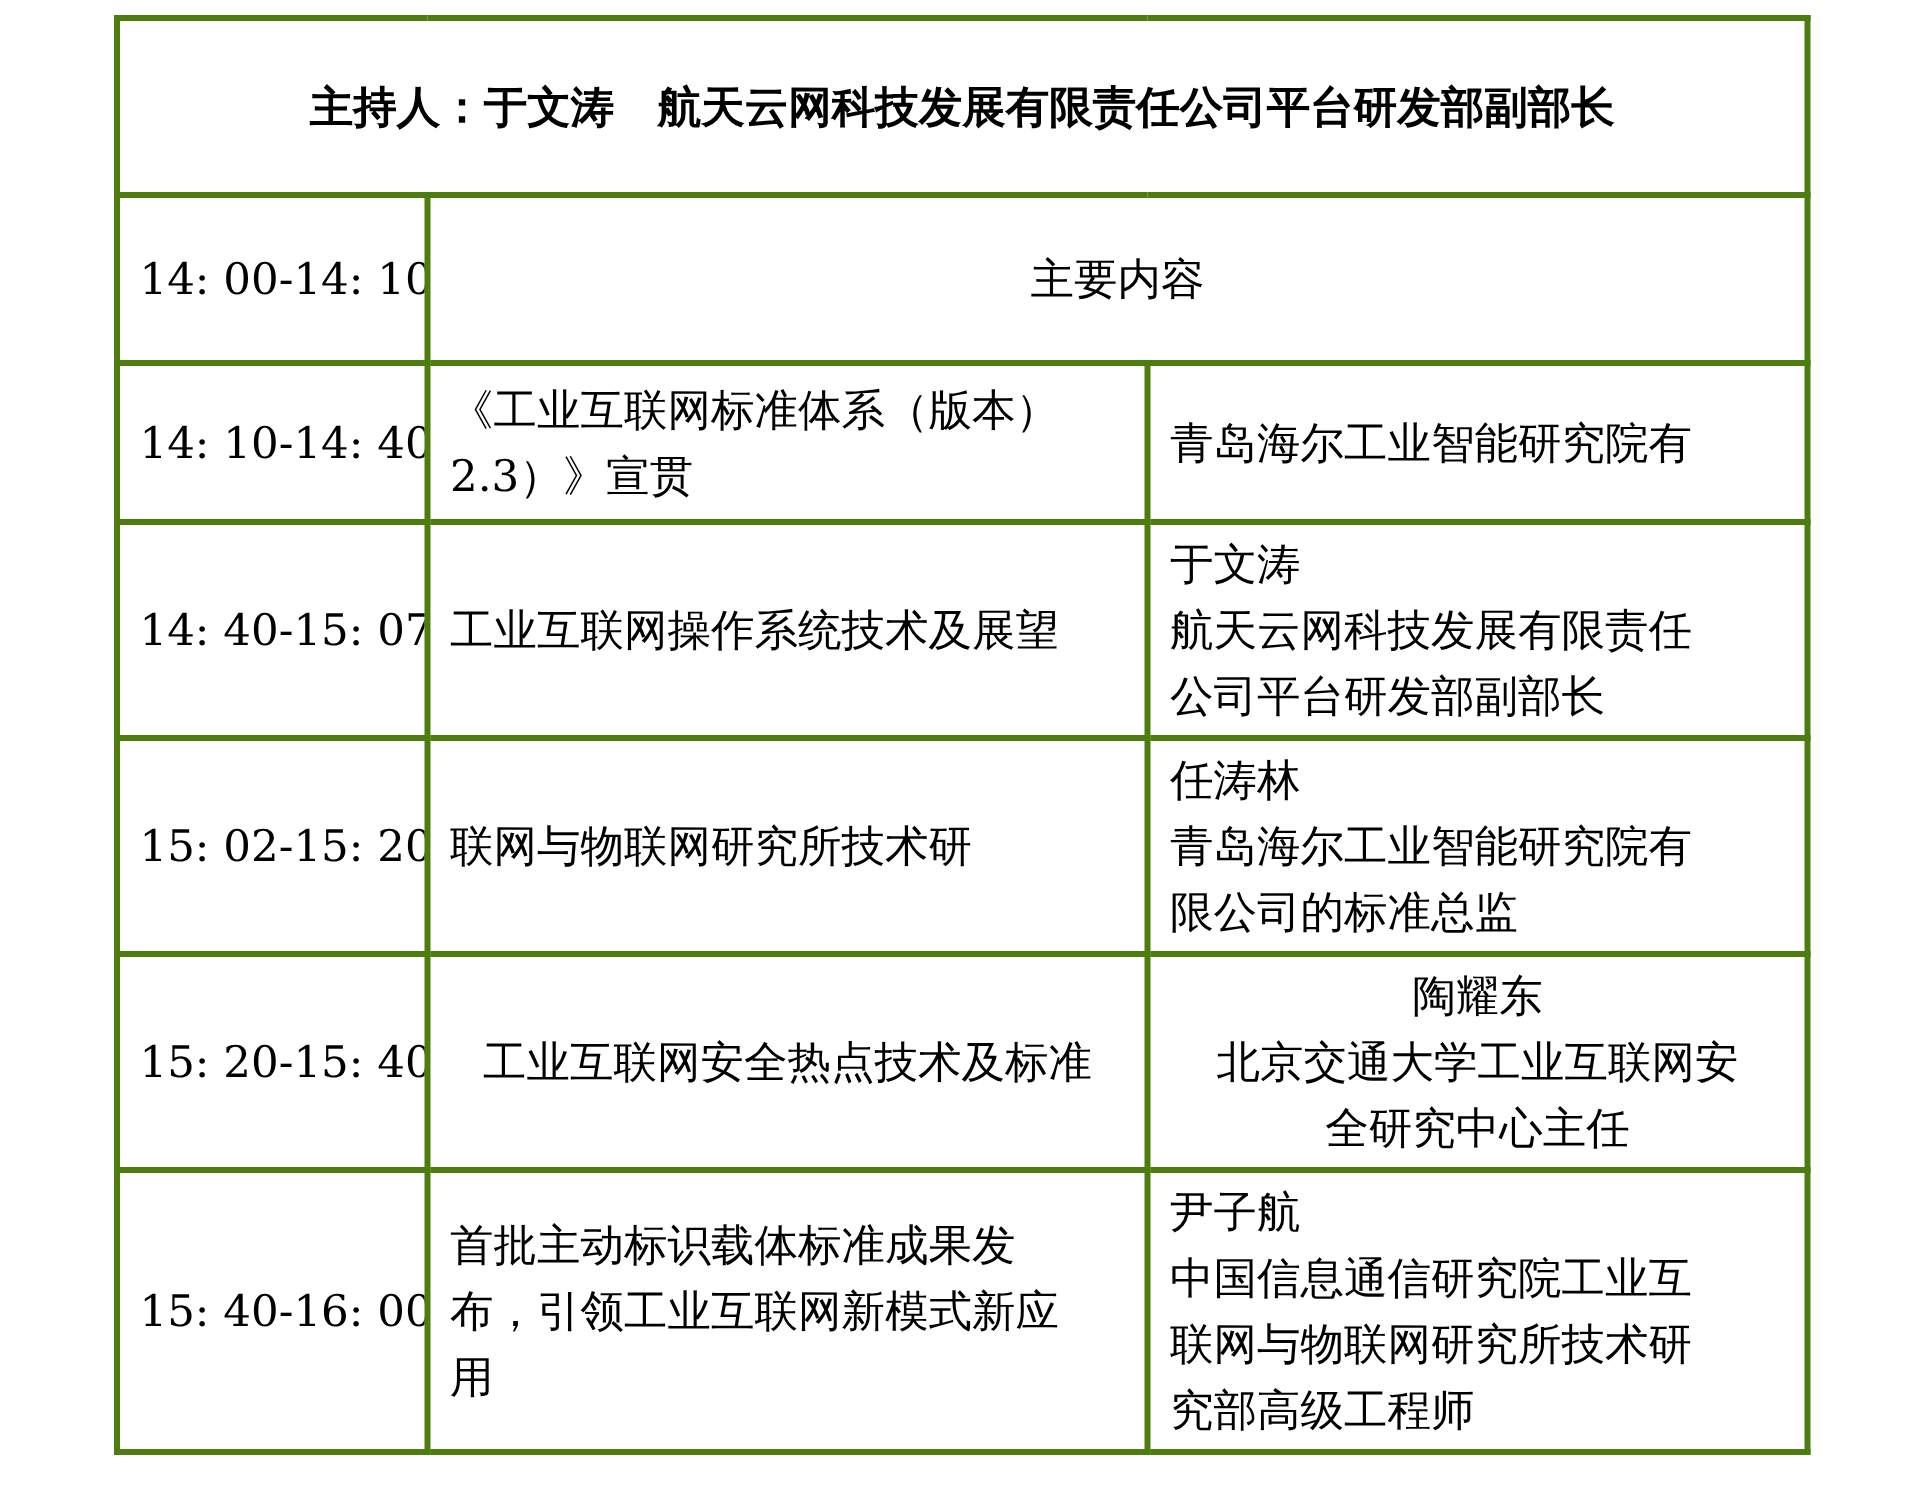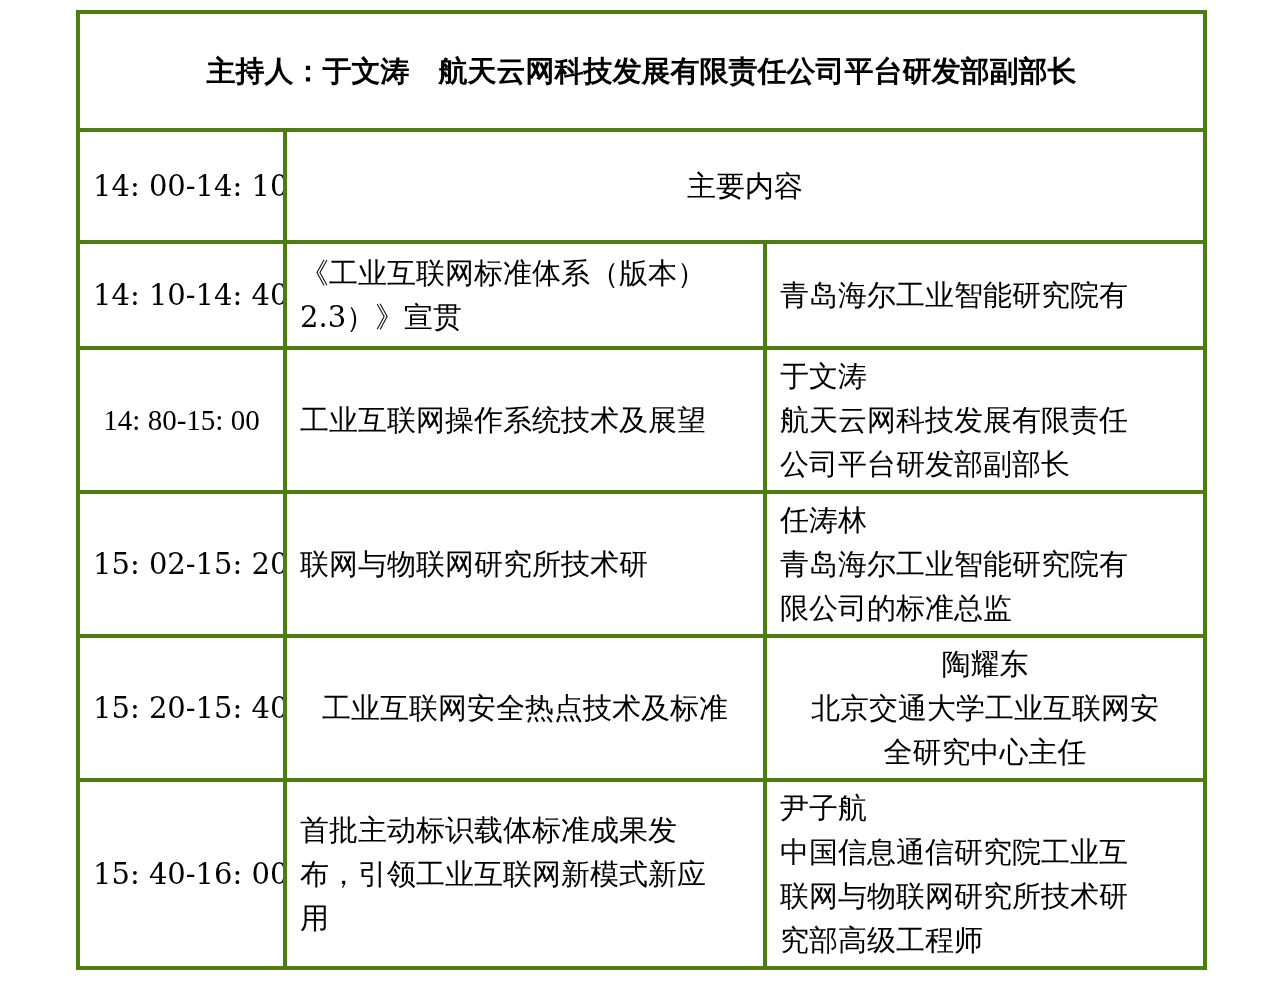--- a/index.html
+++ b/index.html
@@ -25,21 +25,21 @@
     padding:4px 13px;
     overflow:hidden;
   }
   col.c1{width:207px;}
   col.c2{width:480px;}
   col.c3{width:440px;}
   tr.r-host td{height:106px;}
   tr.r-head td{height:92px;}
   tr.r1 td{height:100px;}
   tr.r2 td{height:94px;}
-  tr.r3 td{height:130px;font-family:Liberation Serif, serif;}
+  tr.r3 td{height:130px;}
   tr.r4 td{height:131px;}
   tr.r5 td{height:130px;text-align:center;}
   tr.r6 td{height:158px;}
   .center{text-align:center;}
   .bold{font-weight:700;}
   .time{
     text-align:center;
     white-space:nowrap;
     font-size:26px;
     padding:2px 2px;
@@ -67,21 +67,21 @@
         <td class="time">14: 00-14: 10</td>
         <td colspan="2" class="center">主要内容</td>
       </tr>
       <tr class="r2">
         <td class="time">14: 10-14: 40</td>
         <td class="prelines">《工业互联网标准体系（版本）
 2.3）》宣贯</td>
         <td class="prelines">青岛海尔工业智能研究院有</td>
       </tr>
       <tr class="r3">
-        <td class="time">14: 80-15: 00</td>
+        <td class="time">14: 40-15: 07</td>
         <td class="prelines">工业互联网操作系统技术及展望</td>
         <td class="prelines">于文涛
 航天云网科技发展有限责任
 公司平台研发部副部长</td>
       </tr>
       <tr class="r4">
         <td class="time">15: 02-15: 20</td>
         <td class="prelines">联网与物联网研究所技术研</td>
         <td class="prelines">任涛林
 青岛海尔工业智能研究院有

